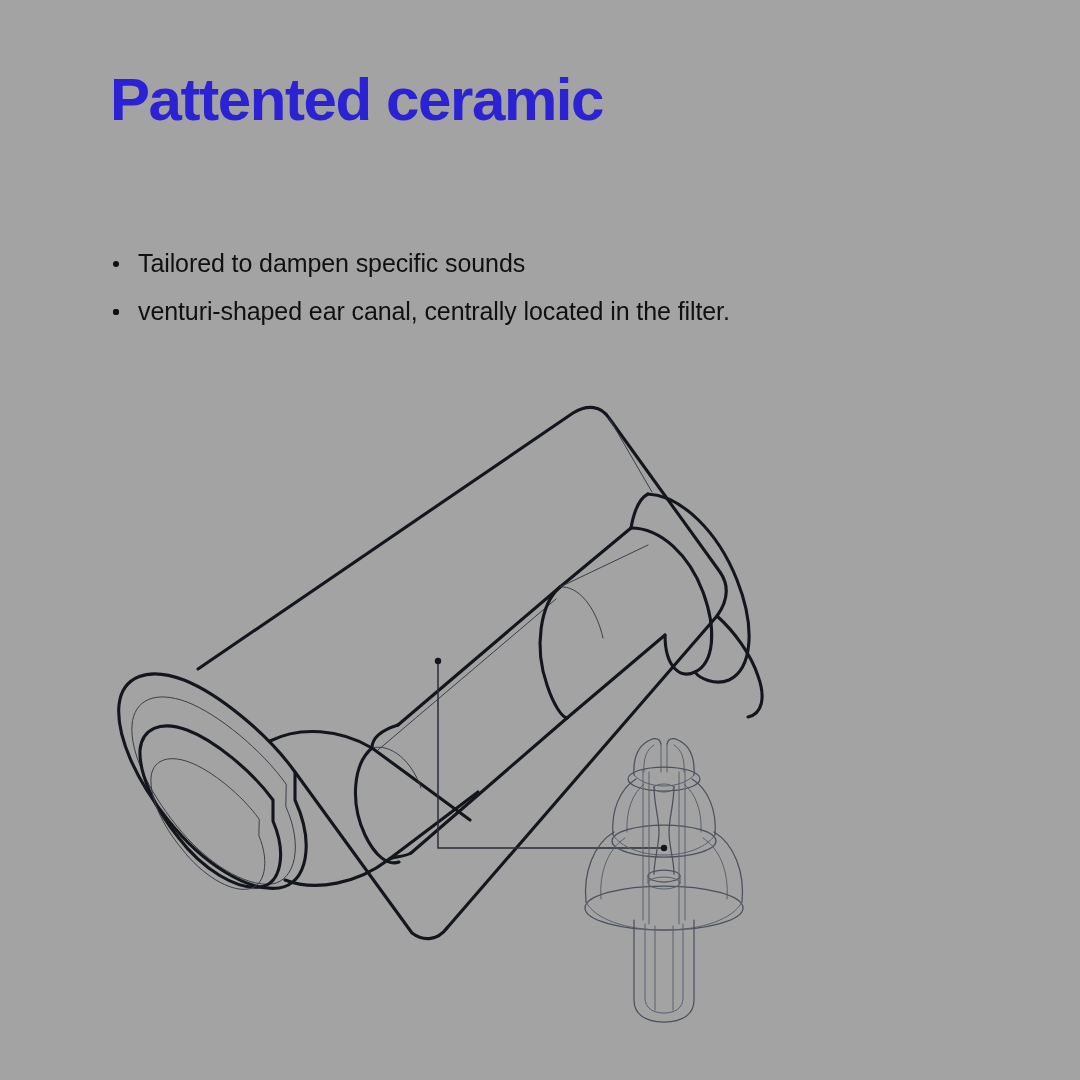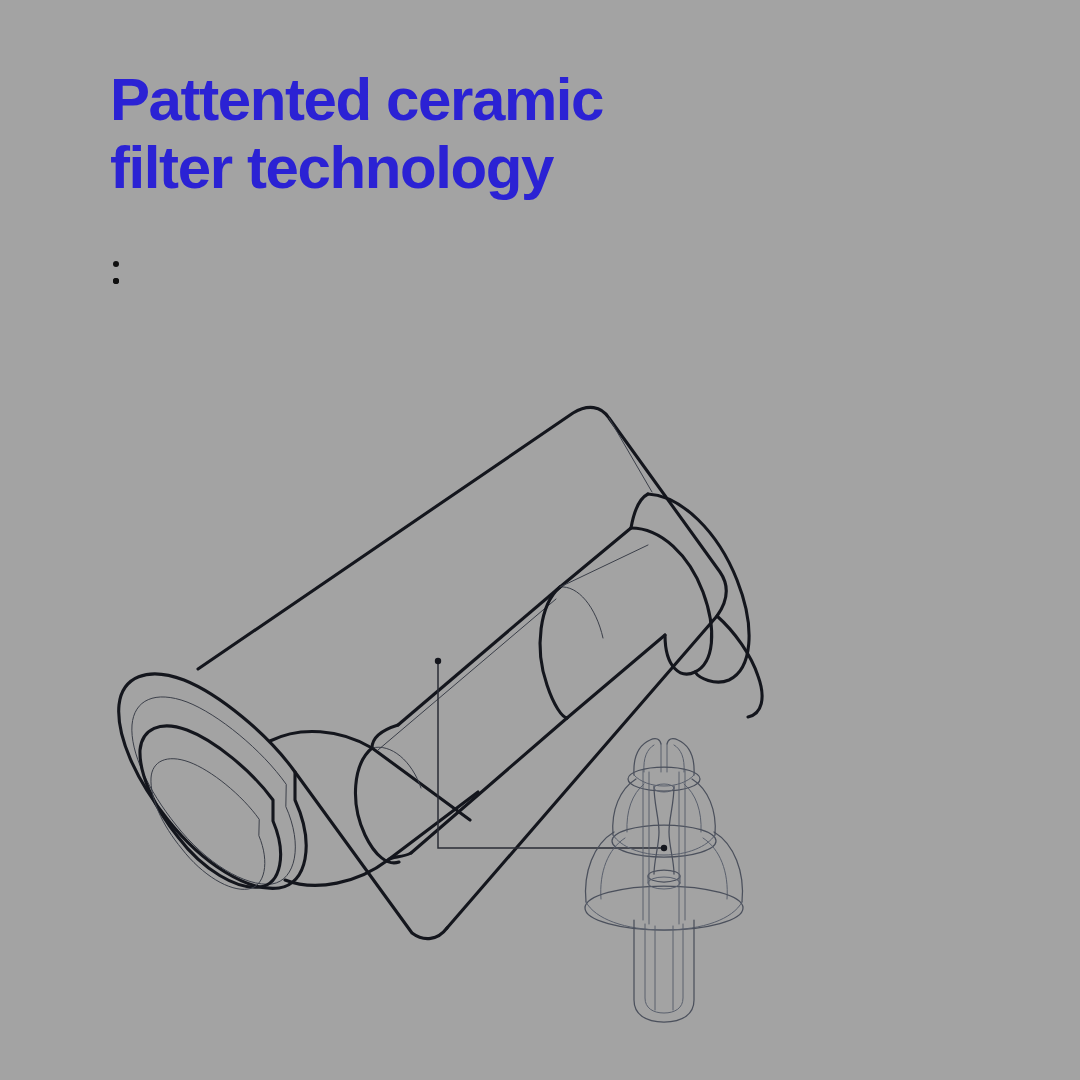--- a/index.html
+++ b/index.html
@@ -86,32 +86,33 @@
   .ln-lead  { fill: none; stroke: #2a2d36; stroke-width: 1.5; }
   .dot-lead { fill: #14161d; }
 </style>
 </head>
 <body>
 
 <div id="page">
 
   <div id="heading">
     <span class="line">Pattented ceramic</span>
-    <span class="line">filter technology</span>
   </div>
 
   <ul id="bullets">
     <li>
       <span class="dot"></span>
+      <span>Tailored to dampen specific sounds</span>
     </li>
     <li>
       <span class="dot"></span>
     </li>
     <li>
       <span class="dot"></span>
+      <span>venturi-shaped ear canal, centrally located in the filter.</span>
     </li>
   </ul>
 
   <div id="illustration">
     <svg viewBox="0 0 1080 700" xmlns="http://www.w3.org/2000/svg">
 
       <g>
 
         <path class="ln-heavy" d="M 198 289
                                    L 573 33

